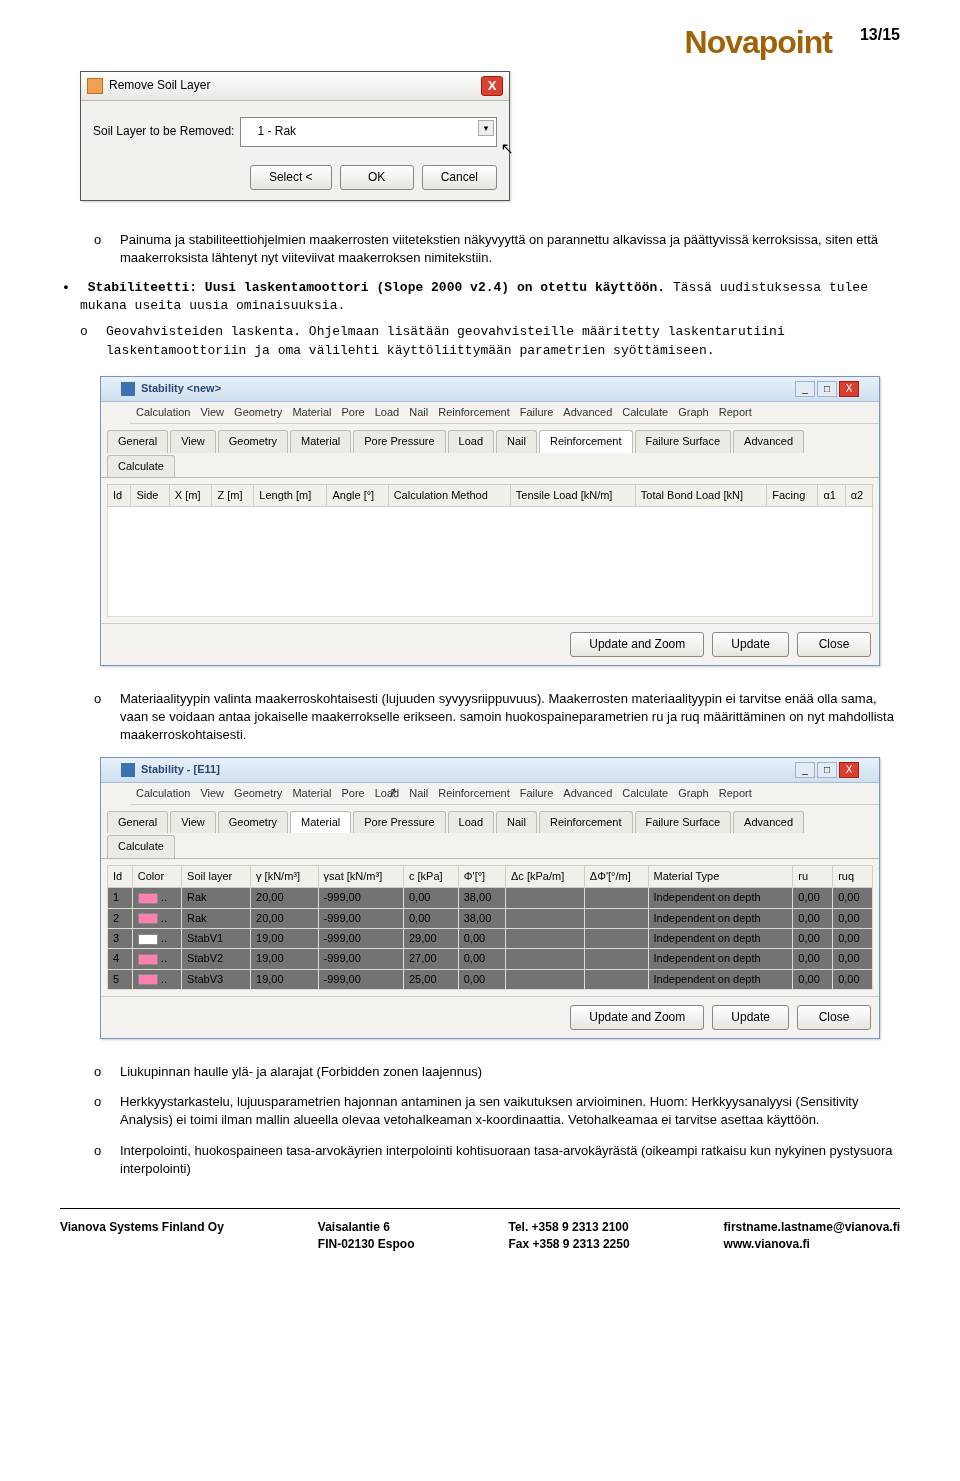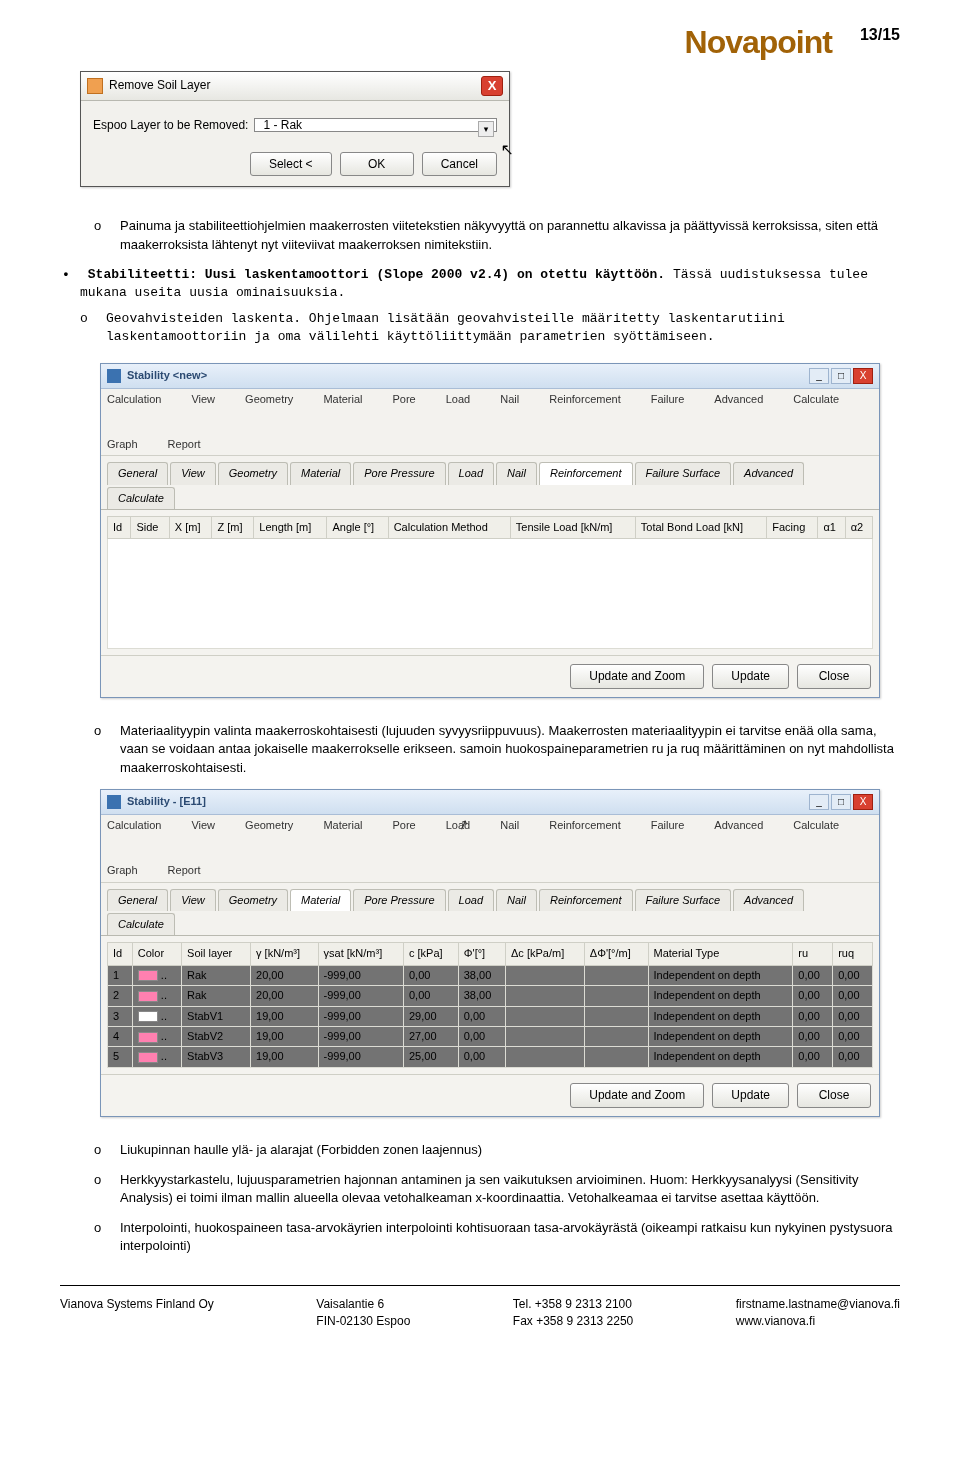--- a/index.html
+++ b/index.html
@@ -10,77 +10,77 @@
 
 
 .dialog { border: 1px solid #555; background: #f2f1ed; width: 430px; margin-bottom: 30px; margin-left: 20px; box-shadow: 1px 1px 2px rgba(0,0,0,.2); }
 .titlebar { background: linear-gradient(#fff,#e7e7e2); border-bottom: 1px solid #b8b8b0; padding: 4px 6px; display: flex; align-items: center; font-size: 12px; }
 .titlebar .ticn { width: 16px; height: 16px; background: #f0a050; border: 1px solid #c07020; margin-right: 6px; display: inline-block; }
 .titlebar .title { flex: 1; }
 .close-x { width: 22px; height: 20px; background: #d84030; color: #fff; text-align: center; border: 1px solid #a02010; font-weight: bold; font-size: 13px; line-height: 18px; border-radius: 3px; }
 .dialog-body { padding: 16px 12px 10px; }
 .fld-row { display: flex; align-items: center; margin-bottom: 18px; }
 .fld-label { font-size: 12px; margin-right: 6px; }
-.combo { flex: 1; border: 1px solid #888; background: #fff; height: 14px; display: flex; align-items: center; padding: 0 8px; font-size: 12px; position: relative; }
+.combo { flex: 1; border: 1px solid #888; background: #fff; height: 30px; display: flex; align-items: center; padding: 0 16px; font-size: 12px; position: relative; }
 .combo .caret { position: absolute; right: 2px; top: 2px; width: 16px; height: 16px; border: 1px solid #aaa; background: #eee; display: flex; align-items: center; justify-content: center; font-size: 9px; }
 .cursor { position: absolute; right: -18px; top: 20px; font-size: 16px; }
 .btn-row { display: flex; justify-content: flex-end; gap: 8px; }
 .btn { border: 1px solid #888; background: linear-gradient(#fff,#e6e6e0); padding: 3px 18px; font-size: 12px; border-radius: 3px; min-width: 74px; text-align: center; }
 
 
 .bullet-list { list-style: none; padding-left: 20px; font-family: Liberation Mono, monospace; }
 .bullet-list > li::before { content: "•"; display: inline-block; width: 18px; margin-left: -18px; font-weight: bold; }
 .bullet-list > li { margin-bottom: 16px; }
 .sub-list { list-style: none; padding-left: 26px; margin-top: 8px; }
 .sub-list > li { margin-bottom: 12px; position: relative; }
 .sub-list > li .sub-marker { position: absolute; left: -26px; top: 0; font-size: 13px; }
 .bold { font-weight: bold; }
 
 
 .appwin { border: 1px solid #7a95b8; background: #f4f3ef; margin: 10px 20px 24px 40px; font-size: 11px; box-shadow: 1px 1px 2px rgba(0,0,0,.2); }
-.appwin .wtitle { background: linear-gradient(#e8f0fa,#cfdff0); padding: 4px 6px; display: flex; align-items: center; border-bottom: 1px solid #a9bdd6; }
+.appwin .wtitle { background: linear-gradient(#e8f0fa,#cfdff0); padding: 4px 20px; display: flex; align-items: center; border-bottom: 1px solid #a9bdd6; }
 .wtitle .wicn { width: 14px; height: 14px; background: #3b72b0; margin-right: 6px; display: inline-block; }
 .wtitle .wt { flex: 1; font-weight: bold; color: #2b4a72; }
 .wbtns { display: flex; gap: 2px; }
 .wbtn { width: 20px; height: 16px; border: 1px solid #9eb4cf; background: #e3ecf6; text-align: center; font-size: 10px; line-height: 14px; }
 .wbtn.red { background: #d84030; border-color: #a02010; color: #fff; }
-.menubar { padding: 3px 6px; display: flex; gap: 30px; color: #333; background: #f3f2ee; border-bottom: 1px solid #d0d0c8; flex-wrap: wrap; }
-.tabstrip { display: flex; gap: 2px; padding: 6px 6px 0; border-bottom: 1px solid #b9b9b0; background: #f3f2ee; flex-wrap: wrap; font-style: italic; }
+.menubar { padding: 3px 6px; display: flex; gap: 10px; color: #333; background: #f3f2ee; border-bottom: 1px solid #d0d0c8; flex-wrap: wrap; margin-left: 29px; }
+.tabstrip { display: flex; gap: 2px; padding: 6px 6px 0; border-bottom: 1px solid #b9b9b0; background: #f3f2ee; flex-wrap: wrap; }
 .tab { padding: 3px 10px; border: 1px solid #bdbdb4; border-bottom: none; background: #ebeae5; font-size: 11px; border-radius: 3px 3px 0 0; }
 .tab.active { background: #fff; font-weight: normal; }
 .tablewrap { padding: 6px; }
 .datatable { width: 100%; border-collapse: collapse; font-size: 11px; background: #737373; }
 .datatable th { font-weight: normal; border: 1px solid #cfcfc6; background: #f0efe9; padding: 3px 5px; text-align: left; white-space: nowrap; }
 .datatable td { border: 1px solid #dcdcd4; padding: 2px 5px; white-space: nowrap; }
 .colorbox { display: inline-block; width: 20px; height: 11px; border: 1px solid #888; vertical-align: middle; }
 .bottomrow { padding: 8px; display: flex; justify-content: flex-end; gap: 8px; border-top: 1px solid #cfcfc6; }
 
 hr.sep { margin: 30px 0 10px; border: none; border-top: 1px solid #000; }
 .footer { display: flex; justify-content: space-between; font-size: 12px; }
-.footer > div { line-height: 1.4; }
+.footer > div { line-height: 1.4; font-weight: bold; }
 .small-cursor { position: relative; }
 .small-cursor::after { content: "↖"; position: absolute; font-size: 13px; top: -2px; left: 50%; transform: scaleX(-1) rotate(20deg);}
 </style>
 </head>
 <body>
 
 <div class="page-header">
   <span class="logo-text">Novapoint</span>
   <span class="page-num">13/15</span>
 </div>
 
 <div class="dialog">
   <div class="titlebar">
     <span class="ticn"></span>
     <span class="title">Remove Soil Layer</span>
     <span class="close-x">X</span>
   </div>
   <div class="dialog-body">
     <div class="fld-row">
-      <span class="fld-label">Espoo Layer to be Removed:</span>
+      <span class="fld-label">Soil Layer to be Removed:</span>
       <div class="combo">
         <span>1 - Rak</span>
         <span class="caret">▾</span>
         <span class="cursor">↖</span>
       </div>
     </div>
     <div class="btn-row">
       <span class="btn">Select &lt;</span>
       <span class="btn">OK</span>
       <span class="btn">Cancel</span>

